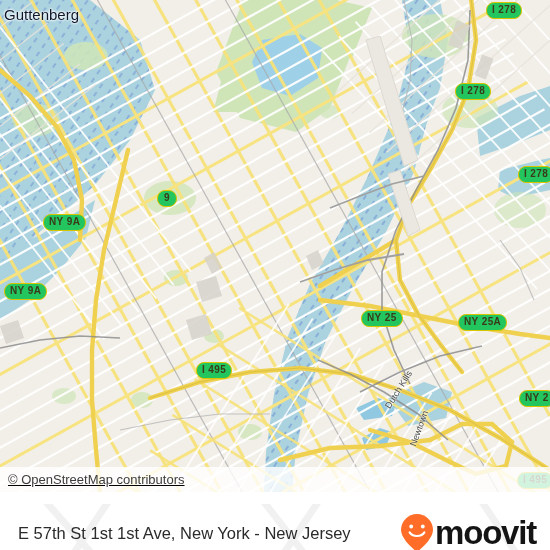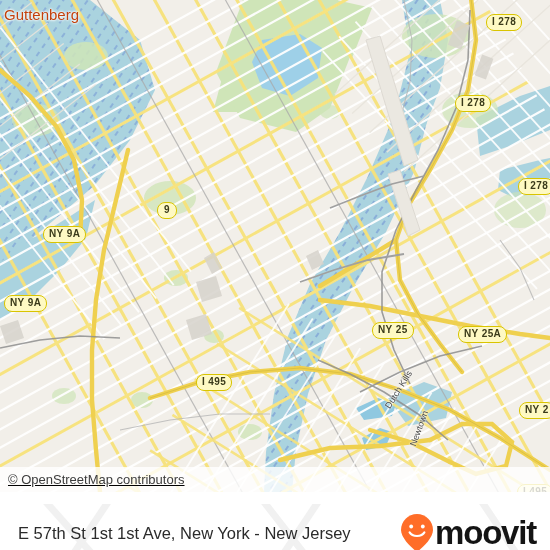--- a/index.html
+++ b/index.html
@@ -25,38 +25,37 @@
     width: 550px;
     height: 492px;
     overflow: hidden;
     background: #f2efe9;
   }
   #map-svg { display: block; }
 
   
   .shield {
     position: absolute;
-    background: #fef9c3;
+    background: #22c55e;
     border: 1px solid #d9c400;
     color: #3a3a1a;
     font-size: 10px;
     font-weight: bold;
     letter-spacing: .4px;
     padding: 1px 5px 2px 5px;
     border-radius: 8px;
     line-height: 12px;
     white-space: nowrap;
     font-family: "Liberation Sans", sans-serif;
-    margin-top: 12px;
   }
   .shield.sq { padding: 1px 6px 2px 6px; }
 
   .place-label {
     position: absolute;
-    color: #c2410c;
+    color: #0f172a;
     font-size: 15px;
     font-family: "Liberation Sans", sans-serif;
     white-space: nowrap;
     text-shadow: 0 0 3px #fff, 0 0 3px #fff, 0 0 2px #fff;
   }
   .river-label {
     position: absolute;
     color: #4a4a4a;
     font-size: 9px;
     font-family: "Liberation Sans", sans-serif;
@@ -438,21 +437,21 @@
     <div class="river-label" style="left:383px; top:405px; transform:rotate(-58deg); transform-origin:left top;">Dutch Kills</div>
 
     <div class="river-label" style="left:408px; top:444px; transform:rotate(-70deg); transform-origin:left top;">Newtown</div>
 
     <div class="shield" style="left:486px; top:2px;">I 278</div>
     <div class="shield" style="left:455px; top:83px;">I 278</div>
     <div class="shield" style="left:518px; top:166px;">I 278</div>
     <div class="shield sq" style="left:157px; top:190px;">9</div>
     <div class="shield" style="left:43px; top:214px;">NY 9A</div>
     <div class="shield" style="left:4px; top:283px;">NY 9A</div>
-    <div class="shield" style="left:372px; top:310px;">NY 25</div>
+    <div class="shield" style="left:361px; top:310px;">NY 25</div>
     <div class="shield" style="left:458px; top:314px;text-align:right;">NY 25A</div>
     <div class="shield" style="left:196px; top:362px;">I 495</div>
     <div class="shield" style="left:519px; top:390px;">NY 2</div>
     <div class="shield" style="left:517px; top:472px;">I 495</div>
 
 
     <div id="attribution">
       <span id="attribution-text">© OpenStreetMap contributors</span>
     </div>
   </div>

